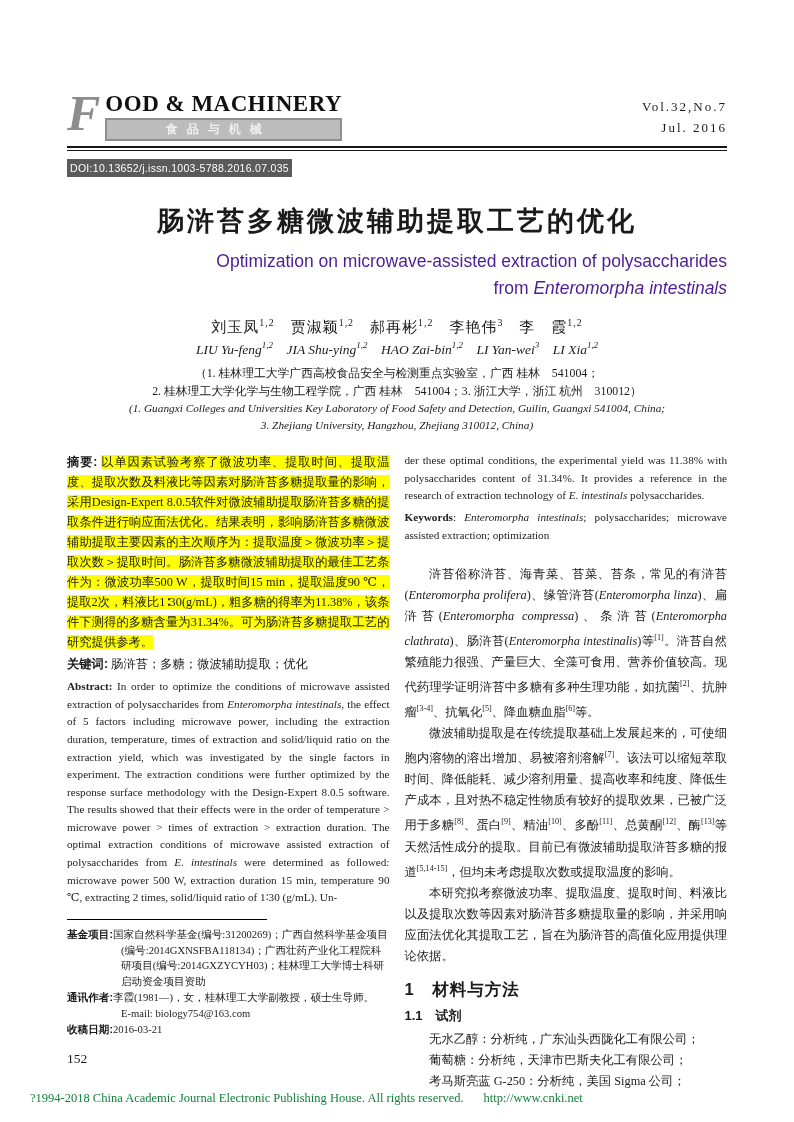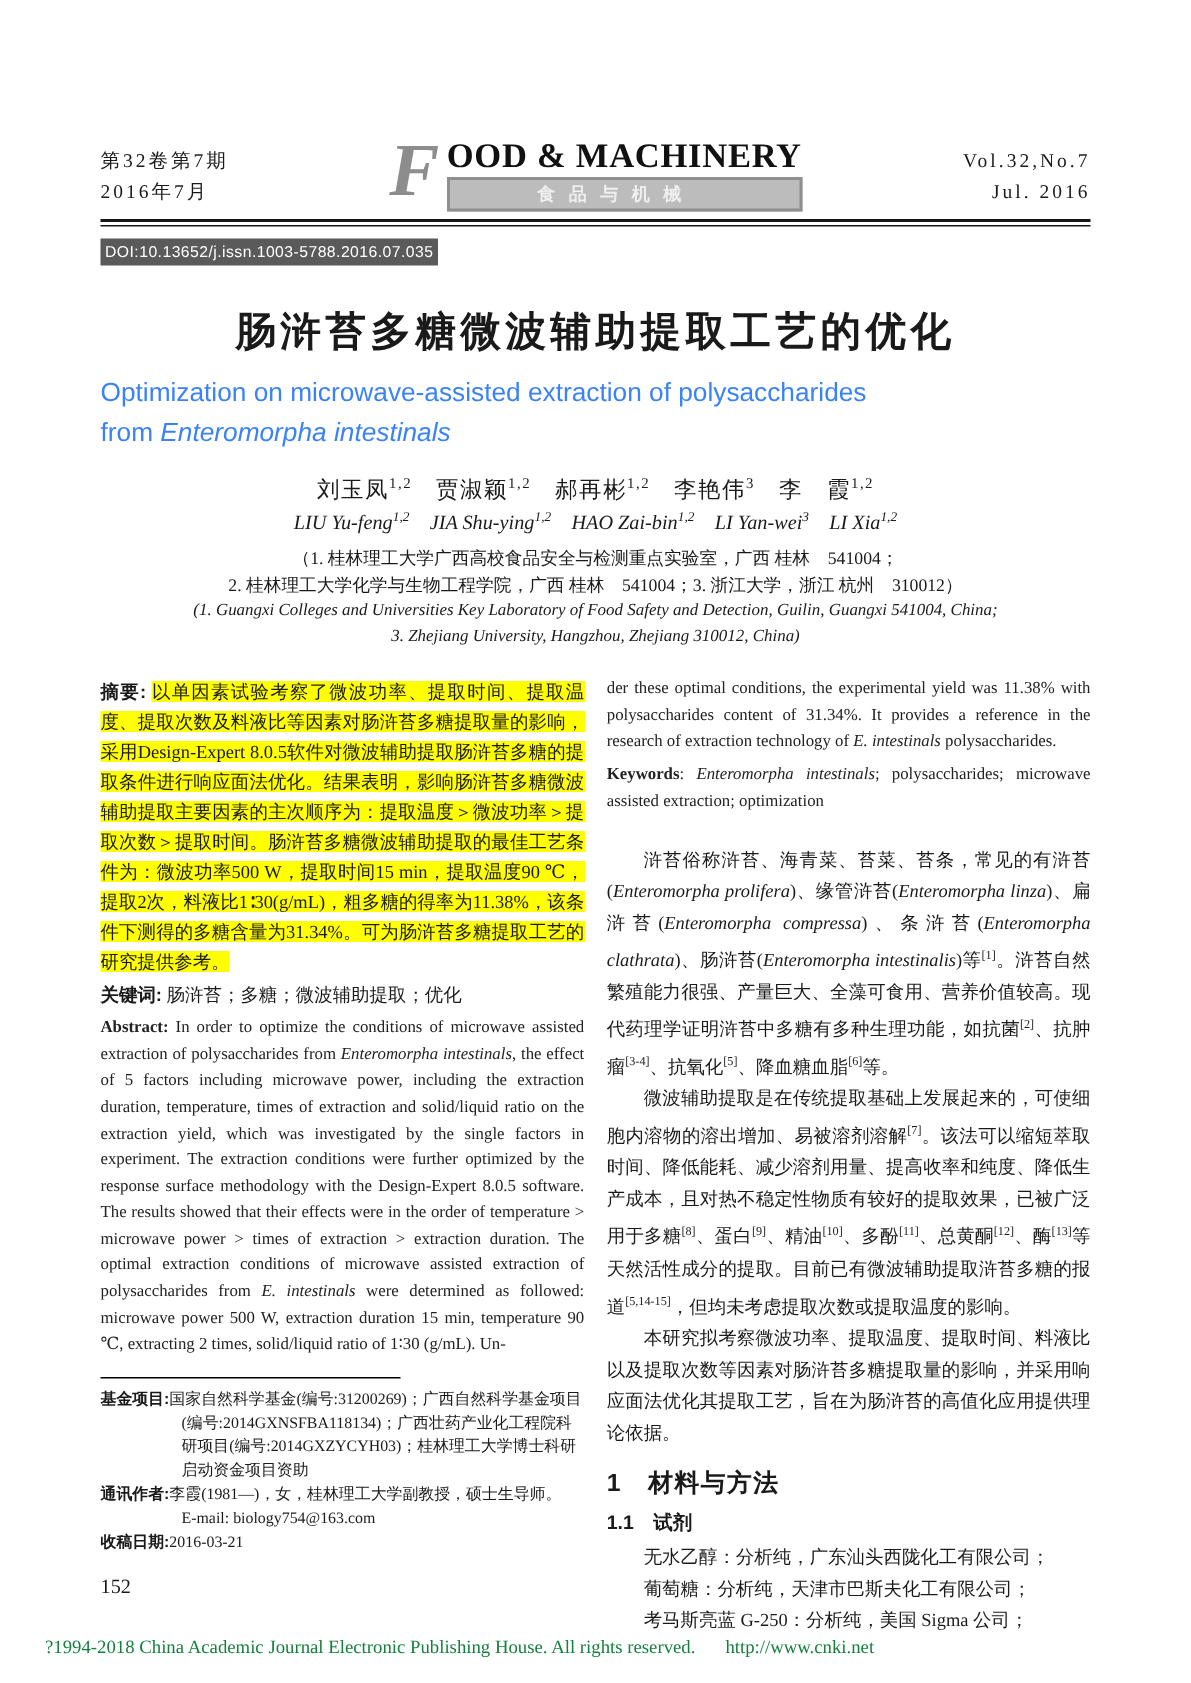--- a/index.html
+++ b/index.html
@@ -32,22 +32,22 @@
   .hdr-rule{margin-top:5px;height:2px;border-top:2px solid #161616;border-bottom:1px solid #161616;}
   .doi-badge{
     display:inline-block;margin-top:8px;background:#5a5a5a;color:#ffffff;
     font-size:10.5px;letter-spacing:.3px;padding:3px 3px;
     font-family:"Liberation Sans",sans-serif;
   }
 
   
   .title-zh{margin-top:26px;text-align:center;font-size:27px;font-weight:bold;letter-spacing:3px;
     font-family:"Liberation Sans","DejaVu Sans",sans-serif;}
-  .title-en{margin-top:9px;text-align:left;font-size:17.5px;line-height:1.55;
-    font-family:"Liberation Sans","DejaVu Sans",sans-serif;color:#3b82f6;}
+  .title-en{margin-top:9px;text-align:right;font-size:17.5px;line-height:1.55;
+    font-family:"Liberation Sans","DejaVu Sans",sans-serif;color:#4c1d95;}
   .authors-zh{margin-top:15px;text-align:center;font-size:15px;letter-spacing:1px;}
   .authors-en{margin-top:3px;text-align:center;font-size:13.5px;font-style:italic;}
   .affils{margin-top:7px;text-align:center;font-size:11.8px;line-height:1.5;}
   .affil-en{font-style:italic;font-size:11.3px;}
 
   
   .cols{margin-top:18px;display:flex;gap:15px;}
   .col{flex:1;min-width:0;}
   .just{text-align:justify;}
 
@@ -82,24 +82,20 @@
   }
   .footer .url{margin-left:20px;}
 </style>
 </head>
 <body>
 
 <div class="content">
 
   
   <div class="hdr">
-    <div class="hdr-left">
-      <div>第32卷第7期</div>
-      <div>2016年7月</div>
-    </div>
     <div class="logo">
       <div class="logo-f">F</div>
       <div class="logo-stack">
         <div class="logo-name">OOD &amp; MACHINERY</div>
         <div class="logo-sub">食品与机械</div>
       </div>
     </div>
     <div class="hdr-right">
       <div>Vol.32,No.7</div>
       <div>Jul. 2016</div>

